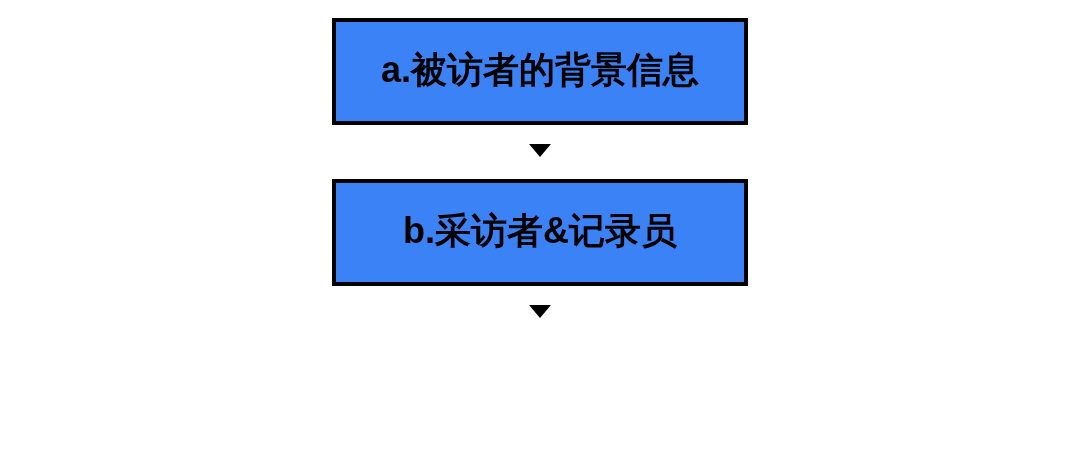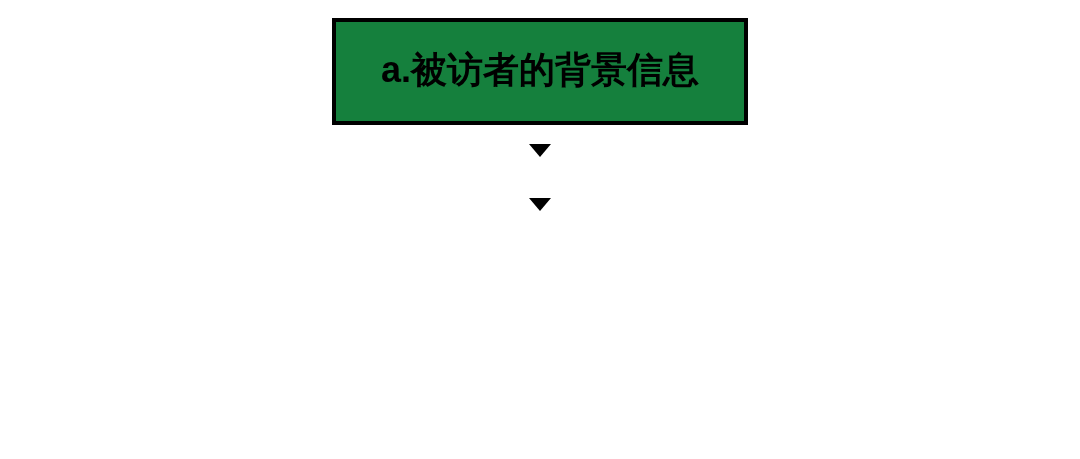--- a/index.html
+++ b/index.html
@@ -29,21 +29,21 @@
     display: flex;
     flex-direction: column;
     align-items: center;
   }
 
   .flow-box {
     box-sizing: border-box;
     width: 416px;
     height: 107px;
     border: 4px solid #000000;
-    background: #15803d;
+    background: #3b82f6;
     display: flex;
     align-items: center;
     justify-content: center;
   }
 
   .flow-box-label {
     font-size: 36px;
     font-weight: bold;
     color: #000000;
     line-height: 1;
@@ -78,20 +78,23 @@
   <div class="flow-column">
 
     <div class="flow-box">
       <span class="flow-box-label">a.被访者的背景信息</span>
     </div>
 
     <div class="connector">
       <div class="connector-arrow"></div>
     </div>
 
+    <div class="flow-box">
+      <span class="flow-box-label">b.采访者&amp;记录员</span>
+    </div>
 
     <div class="connector">
       <div class="connector-arrow"></div>
     </div>
 
 
   </div>
 </div>
 
 </body></html>

